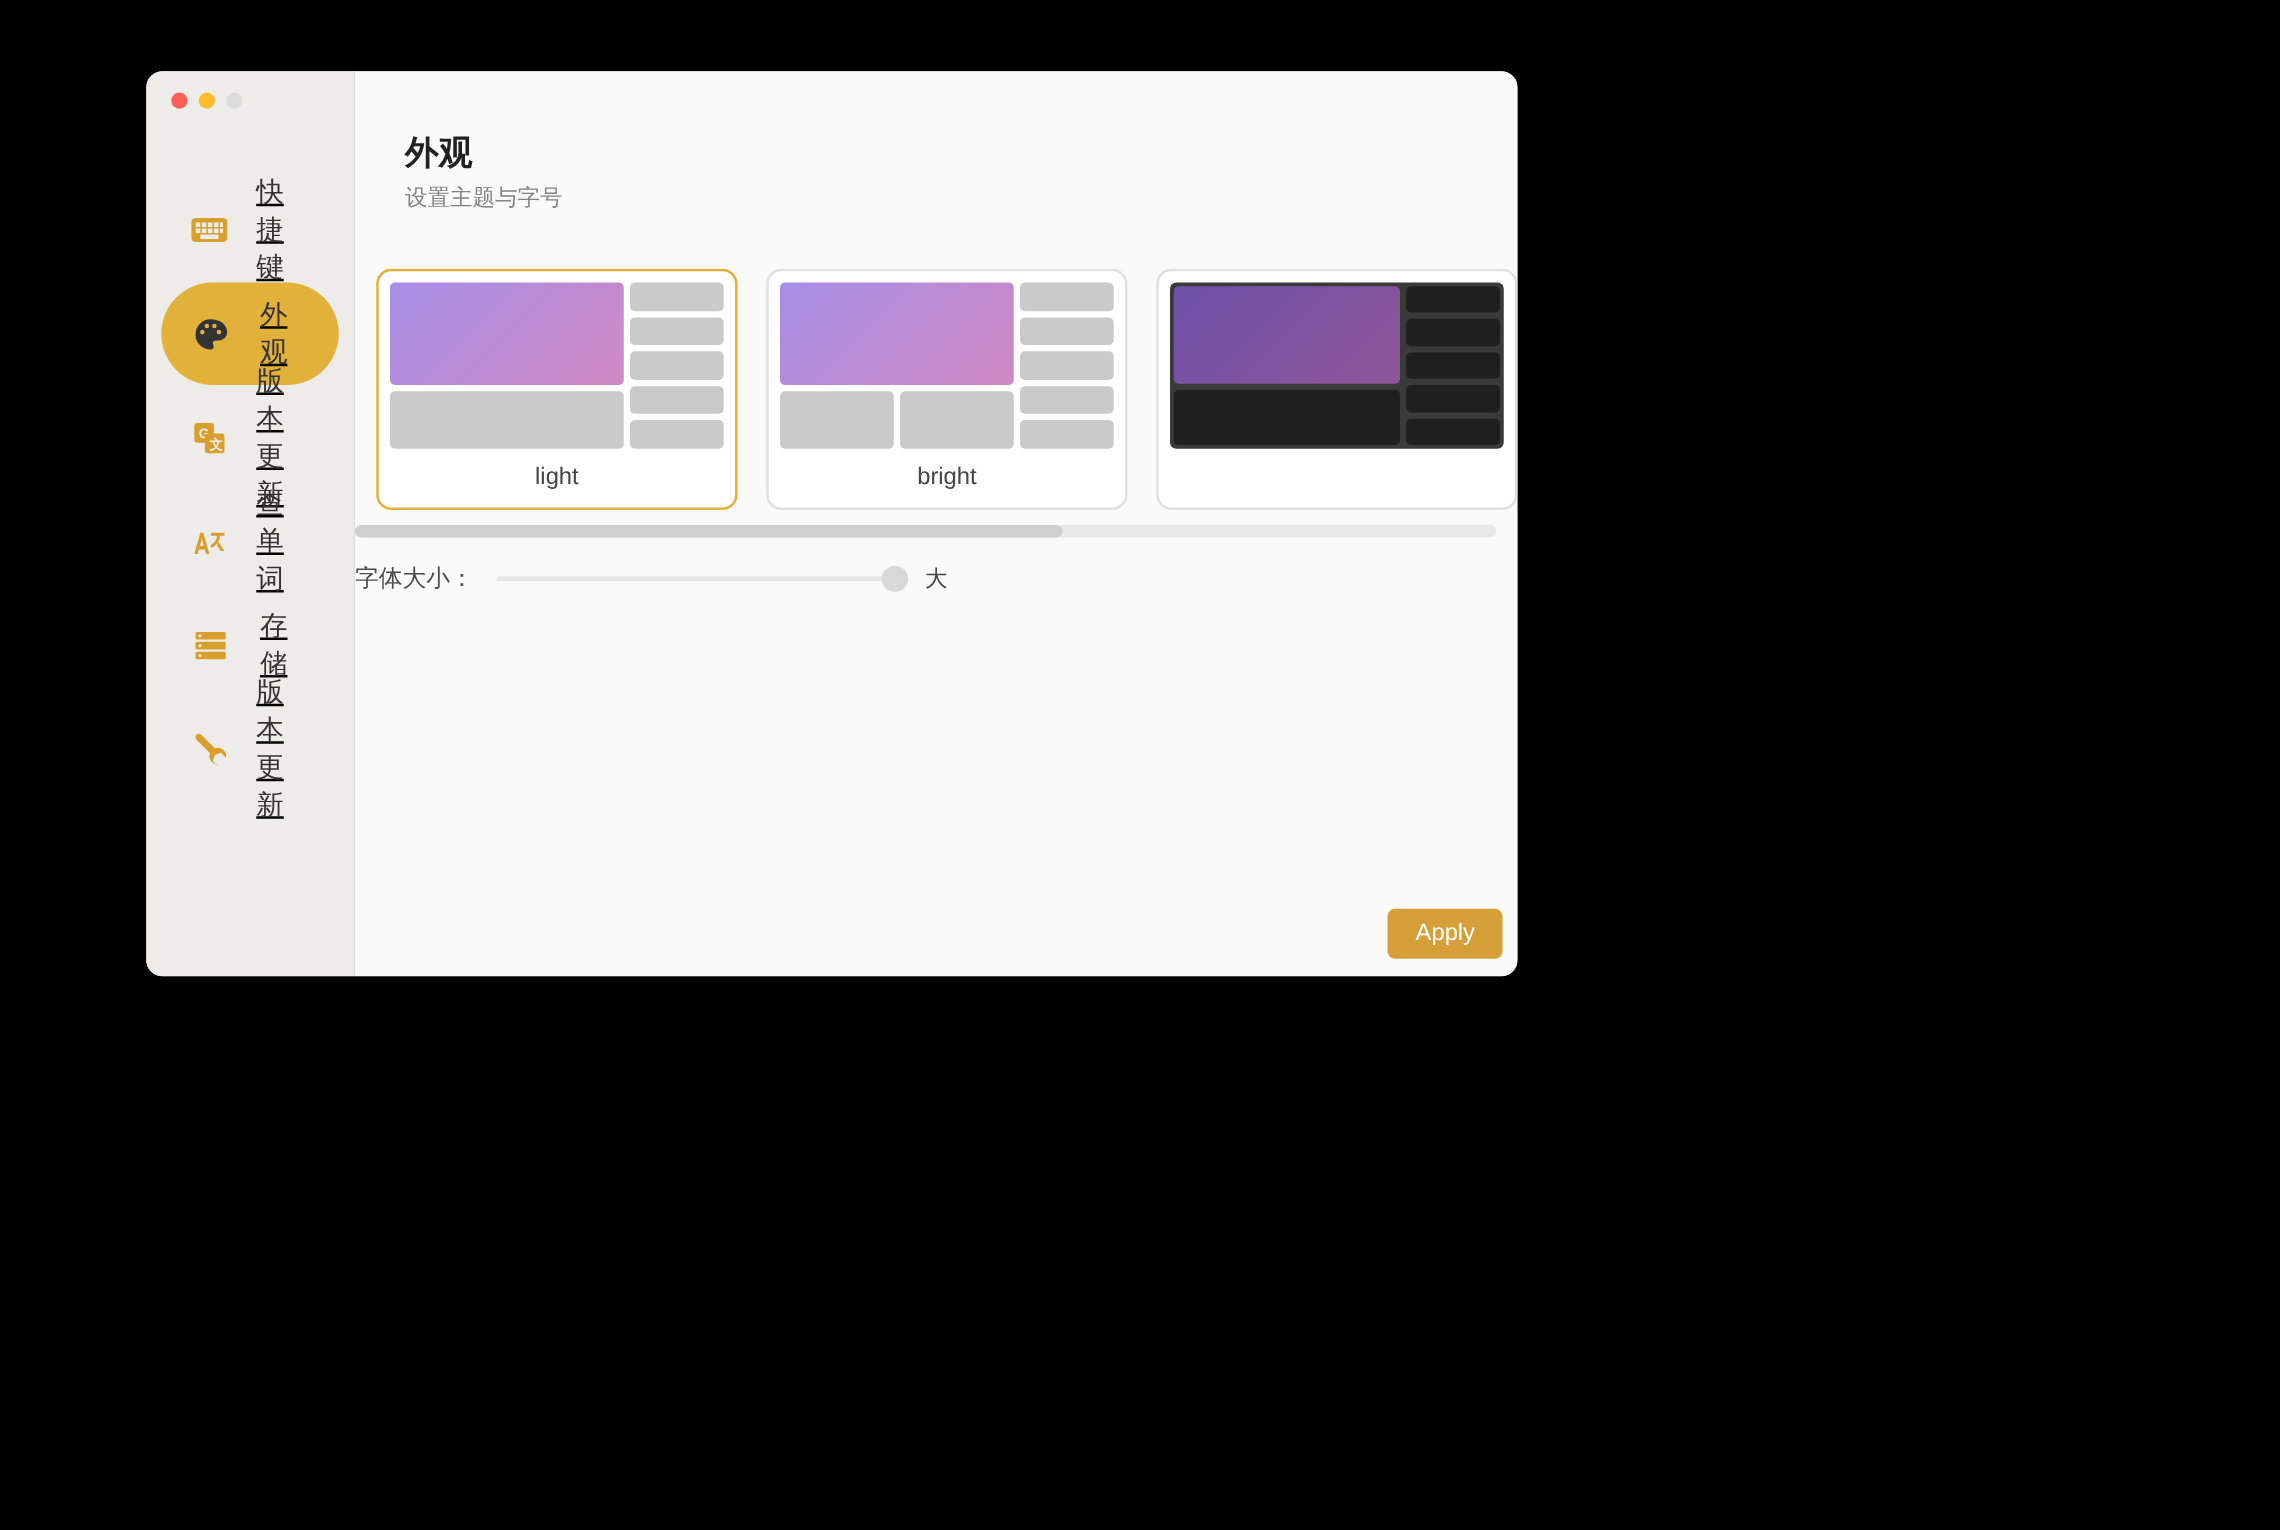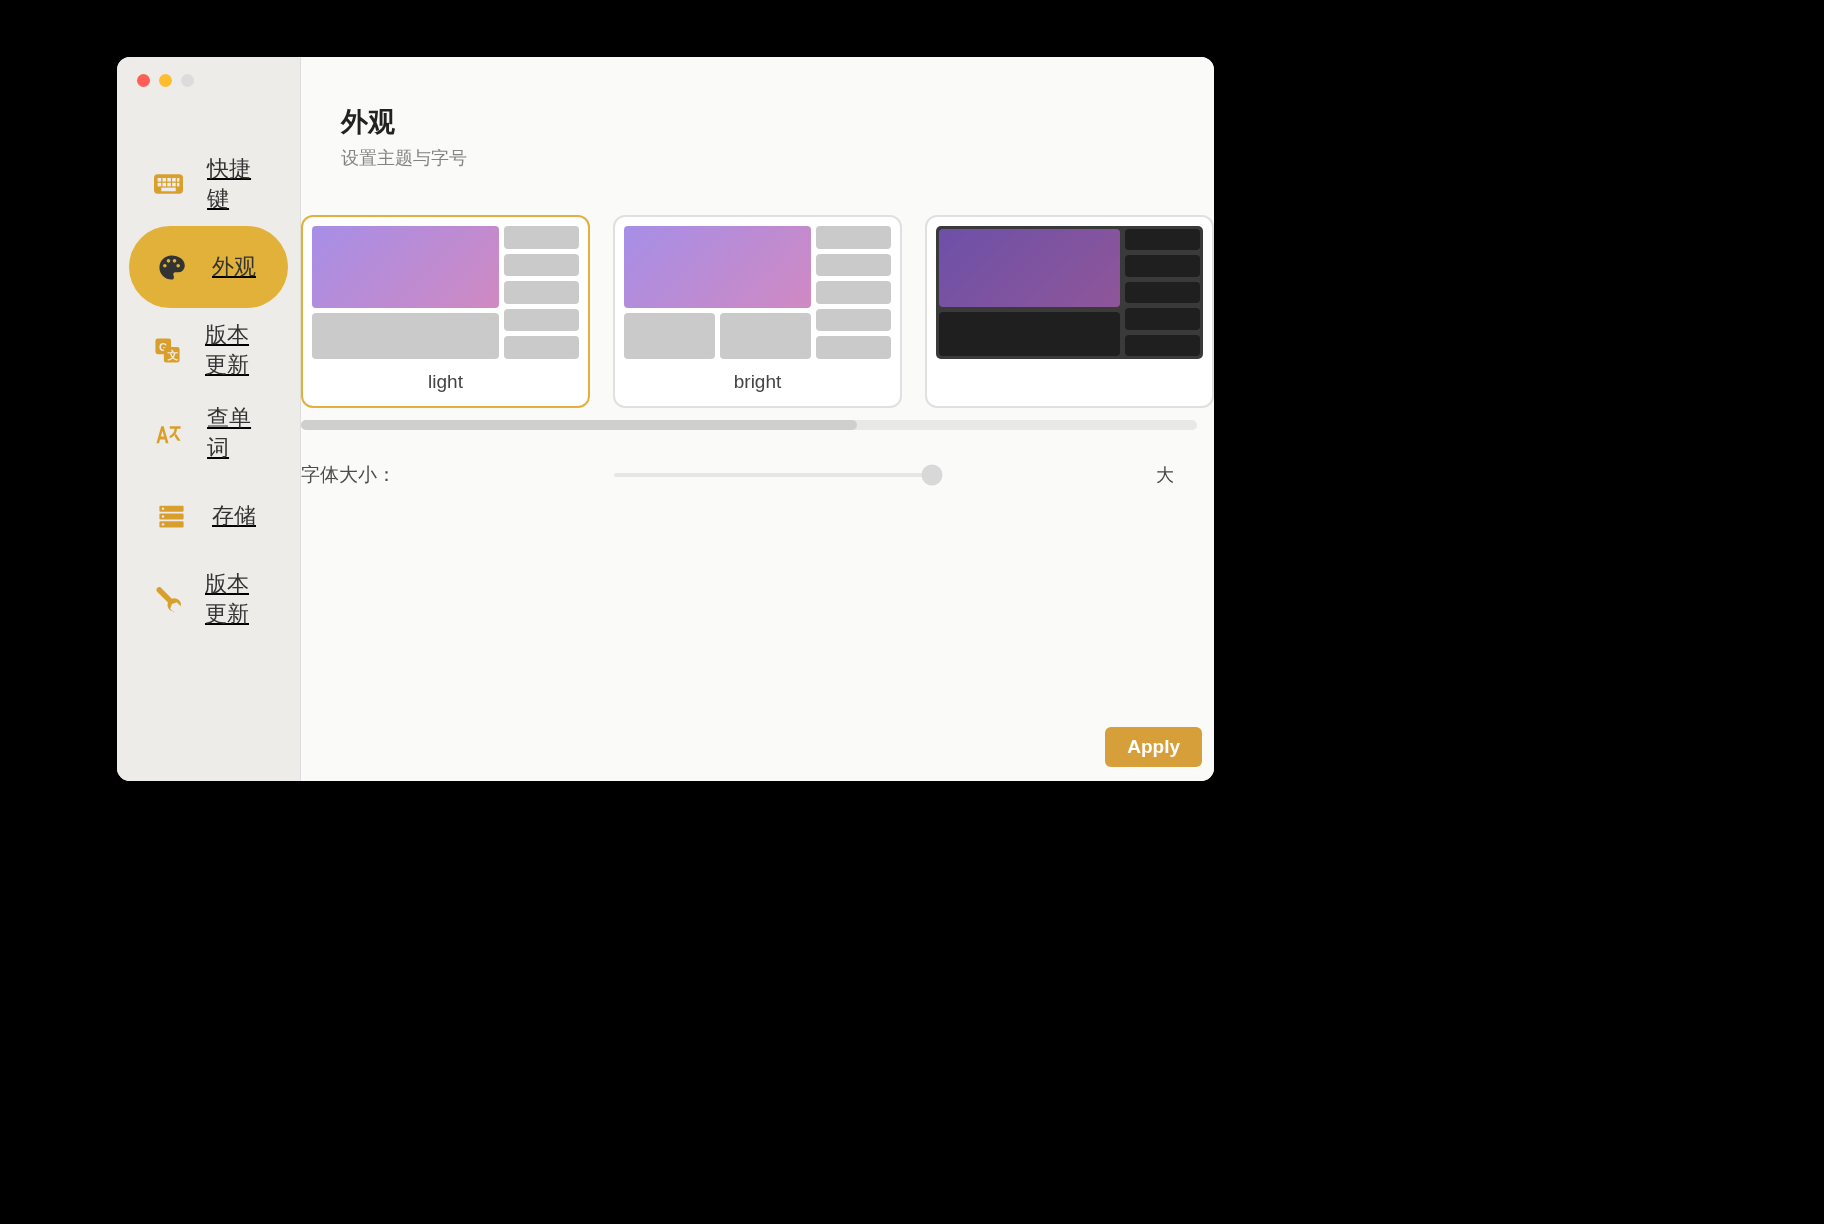--- a/index.html
+++ b/index.html
@@ -92,20 +92,21 @@
     .header .subtitle {
       font-size: 18px;
       color: #838383;
       margin-top: 6px;
     }
 
     .theme-row {
       display: flex;
       gap: 23px;
       margin-top: 45px;
+      padding-left: 17px;
       overflow: hidden;
     }
     .theme-card {
       width: 289px;
       flex-shrink: 0;
       background: #fff;
       border: 2px solid #e0e0e0;
       border-radius: 12px;
       padding: 9px;
       cursor: pointer;
@@ -184,23 +185,23 @@
       top: 0;
       height: 100%;
       width: 62%;
       background: #cfcfce;
       border-radius: 5px;
     }
 
     .font-row {
       display: flex;
       align-items: center;
-      margin-top: 32px;
+      margin-top: 20px;
       padding: 0 40px 0 0;
-      justify-content: space-between;
+      justify-content: flex-start;
       gap: 18px;
     }
     .font-label {
       font-size: 19px;
       color: #4c4c4c;
     }
     .slider {
       width: 325px;
       height: 4px;
       background: #e6e6e6;
@@ -226,21 +227,20 @@
       position: absolute;
       right: 12px;
       bottom: 14px;
       background: #d79f3a;
       color: #fff;
       border: none;
       font-size: 19px;
       padding: 9px 22px;
       border-radius: 6px;
       cursor: pointer;
-      font-weight: bold;
     }
   </style>
 </head>
 <body>
 
 <div class="window">
   <div class="sidebar">
     <div class="traffic-lights">
       <div class="tl tl-red"></div>
       <div class="tl tl-yellow"></div>

